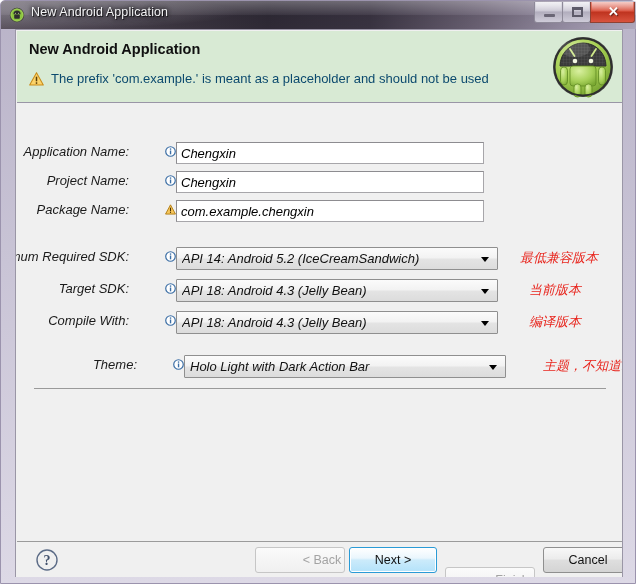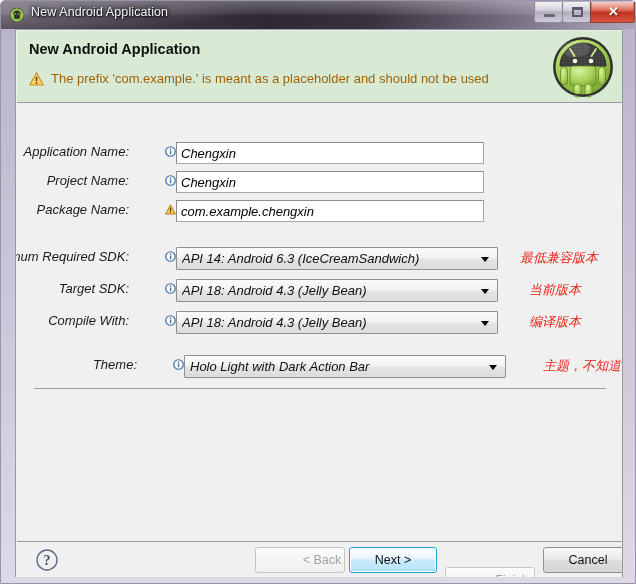--- a/index.html
+++ b/index.html
@@ -139,21 +139,21 @@
     color: #101010;
   }
   .wizhead-msgrow {
     position: absolute;
     left: 12px; top: 40px;
     display: flex;
     align-items: center;
   }
   .wizhead-msg {
     font-size: 13px;
-    color: #a16207;
+    color: #0c4a6e;
     margin-left: 7px;
   }
 
   
   .warn-tri { width:15px; height:14px; display:block; }
 
   
   .droid {
     position: absolute;
     right: 8px; top: 4px;
@@ -435,21 +435,21 @@
       </div>
 
       <div class="row" style="top:144px;">
         <div class="lbl">Minimum Required SDK:</div>
         <svg class="lblicon" viewBox="0 0 12 12">
           <circle cx="6" cy="6" r="5.2" fill="#ffffff" stroke="#3b6ea5" stroke-width="1.3"></circle>
           <rect x="5.3" y="4.9" width="1.5" height="4.2" fill="#3b6ea5"></rect>
           <rect x="5.3" y="2.6" width="1.5" height="1.5" fill="#3b6ea5"></rect>
         </svg>
         <div class="combo">
-          <div class="val">API 14: Android 6.3 (IceCreamSandwich)</div>
+          <div class="val">API 14: Android 5.2 (IceCreamSandwich)</div>
           <div class="arrow"></div>
         </div>
         <div class="note">最低兼容版本</div>
       </div>
 
       <div class="row" style="top:176px;">
         <div class="lbl">Target SDK:</div>
         <svg class="lblicon" viewBox="0 0 12 12">
           <circle cx="6" cy="6" r="5.2" fill="#ffffff" stroke="#3b6ea5" stroke-width="1.3"></circle>
           <rect x="5.3" y="4.9" width="1.5" height="4.2" fill="#3b6ea5"></rect>

